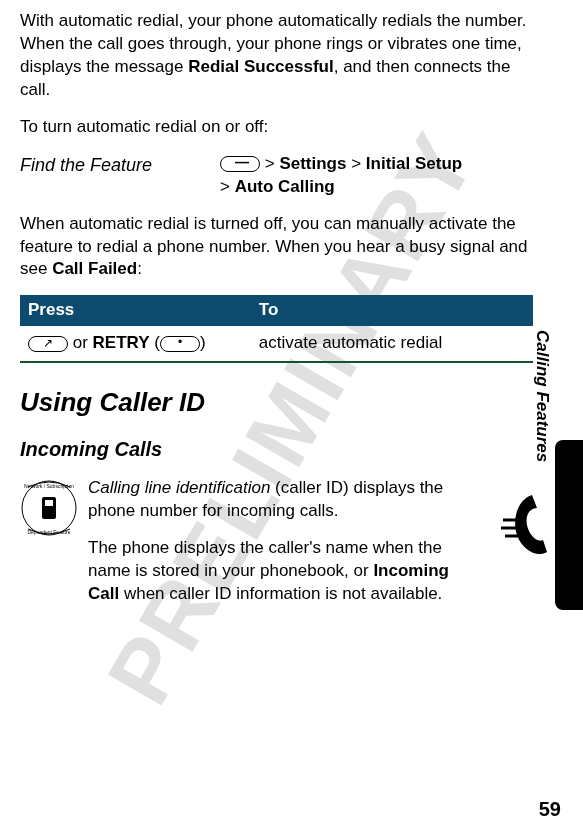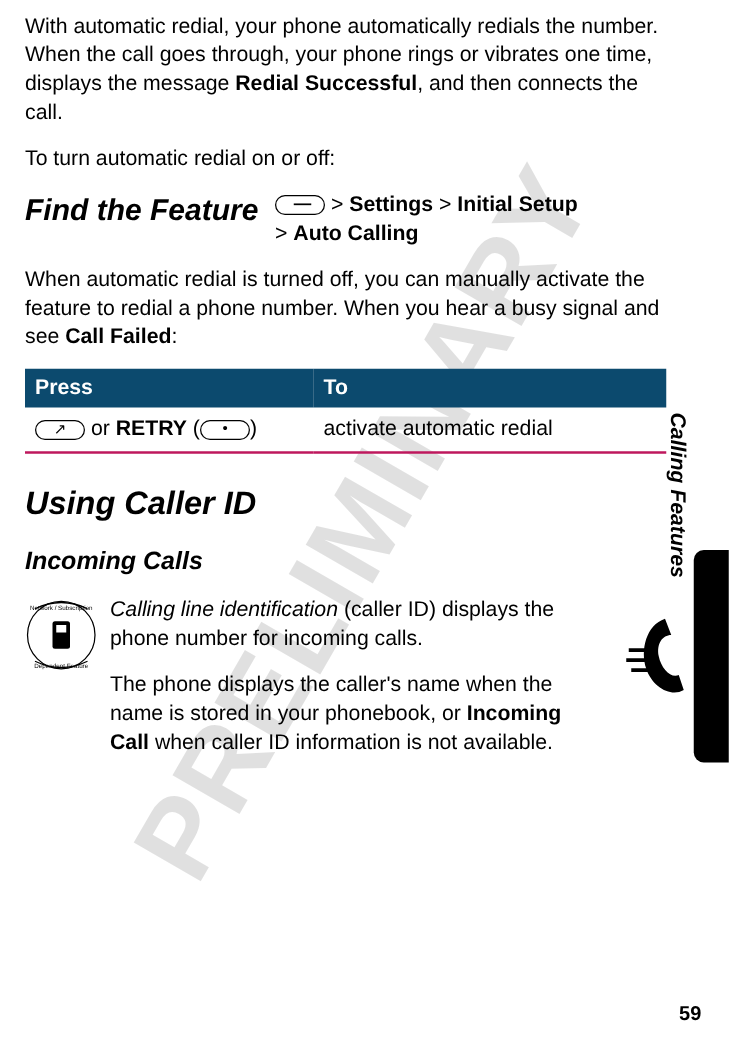--- a/index.html
+++ b/index.html
@@ -24,21 +24,21 @@
       color: rgba(0,0,0,0.12);
       letter-spacing: 2px;
       pointer-events: none;
       z-index: 0;
       white-space: nowrap;
     }
     .content { position: relative; z-index: 1; }
     p { margin-bottom: 14px; }
     .narrow-bold { font-family: "Arial Narrow", Arial, sans-serif; font-weight: bold; }
     .feature-row { display: flex; align-items: flex-start; margin-bottom: 14px; }
-    .feature-label { width: 200px; font-style: italic; font-weight: bold; font-size: 24px; }
+    .feature-label { width: 200px; font-style: italic; font-weight: normal; font-size: 18px; }
     .feature-path { flex: 1; }
     .path-line { display: block; }
     .key-icon {
       display: inline-block;
       width: 40px;
       height: 16px;
       border: 1.5px solid #000;
       border-radius: 10px;
       vertical-align: middle;
       position: relative;
@@ -71,21 +71,21 @@
     .press-table thead th {
       background: #0c4a6e;
       color: #fff;
       text-align: left;
       font-weight: bold;
       padding: 4px 8px;
       font-size: 17px;
     }
     .press-table td {
       padding: 6px 8px;
-      border-bottom: 2px solid #be185d;
+      border-bottom: 2px solid #14532d;
       vertical-align: middle;
     }
     .h2 {
       font-size: 26px;
       font-style: italic;
       font-weight: bold;
       margin-bottom: 16px;
     }
     .h3 {
       font-size: 20px;
@@ -119,21 +119,21 @@
       font-style: italic;
       font-weight: bold;
       font-size: 17px;
       font-family: Arial, sans-serif;
     }
     .page-num {
       position: absolute;
       bottom: 14px;
       right: 22px;
       font-weight: bold;
-      font-size: 16px;
+      font-size: 20px;
     }
     .indent-wrap { overflow: hidden; }
   </style>
 </head>
 <body>
 
 <div class="watermark">PRELIMINARY</div>
 
 <div class="content">
 

